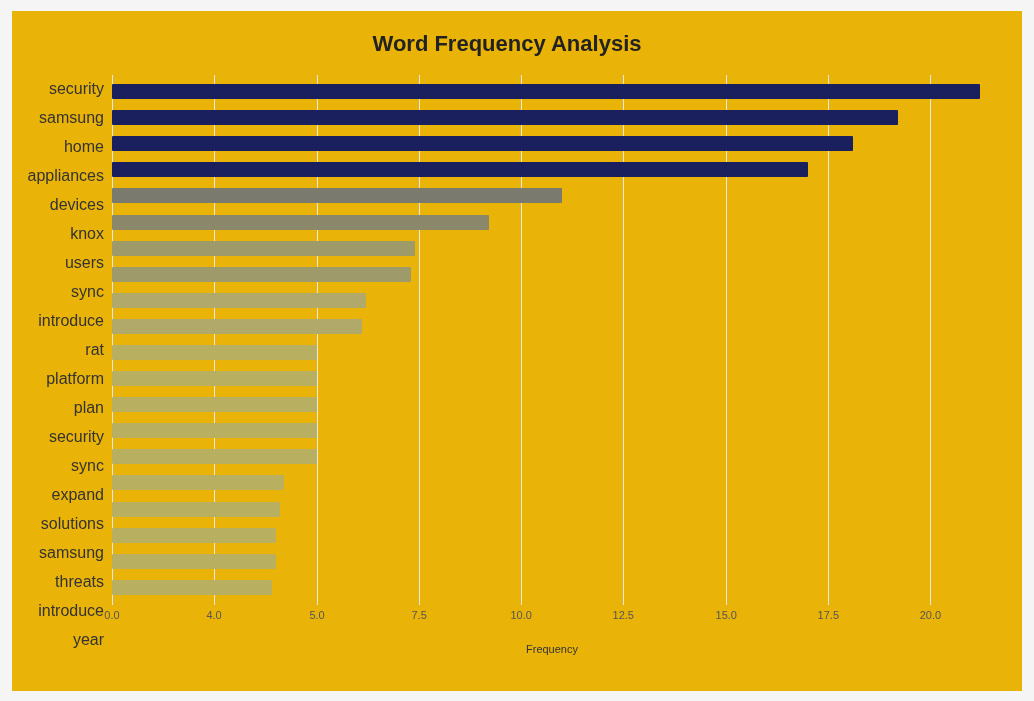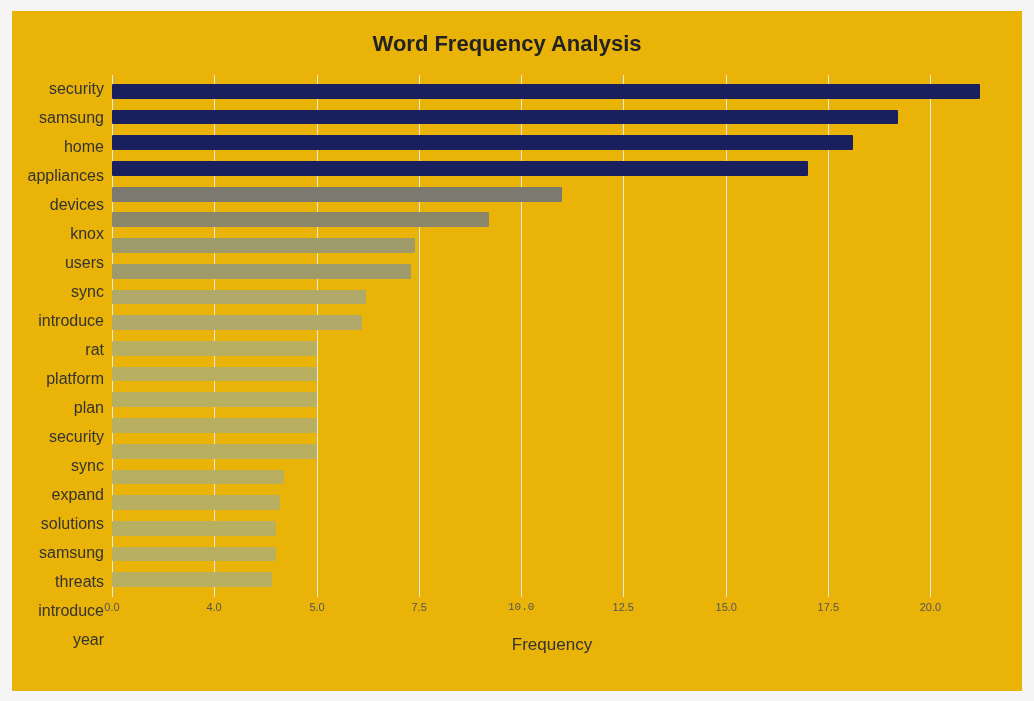--- a/index.html
+++ b/index.html
@@ -104,21 +104,21 @@
       margin-top: 4px;
     }
     .x-tick {
       position: absolute;
       font-size: 11px;
       color: #555;
       transform: translateX(-50%);
     }
     .x-axis-label {
       text-align: center;
-      font-size: 17px;
+      font-size: 11px;
       color: #333;
       margin-top: 4px;
     }
   </style>
 </head>
 <body>
 
 <div class="chart-container">
   <div class="chart-title">Word Frequency Analysis</div>
   <div class="chart-area">
@@ -218,21 +218,21 @@
             <div class="bar-row">
               <div class="bar" style="width: 18.1395%; background-color: rgb(184, 176, 96);"></div>
             </div>
           </div>
       </div>
       <div class="x-axis" id="x-axis">
           <span class="x-tick" style="left: 0%;">0.0</span>
           <span class="x-tick" style="left: 11.6%;">4.0</span>
           <span class="x-tick" style="left: 23.3%;">5.0</span>
           <span class="x-tick" style="left: 34.9%;">7.5</span>
-          <span class="x-tick" style="left: 46.5%; font-family: Liberation Mono, monospace;">10.0</span>
+          <span class="x-tick" style="left: 46.5%;">10.0</span>
           <span class="x-tick" style="left: 58.1%;">12.5</span>
           <span class="x-tick" style="left: 69.8%;">15.0</span>
           <span class="x-tick" style="left: 81.4%;">17.5</span>
           <span class="x-tick" style="left: 93%;">20.0</span>
         </div>
       <div class="x-axis-label">Frequency</div>
     </div>
   </div>
 </div>
 

